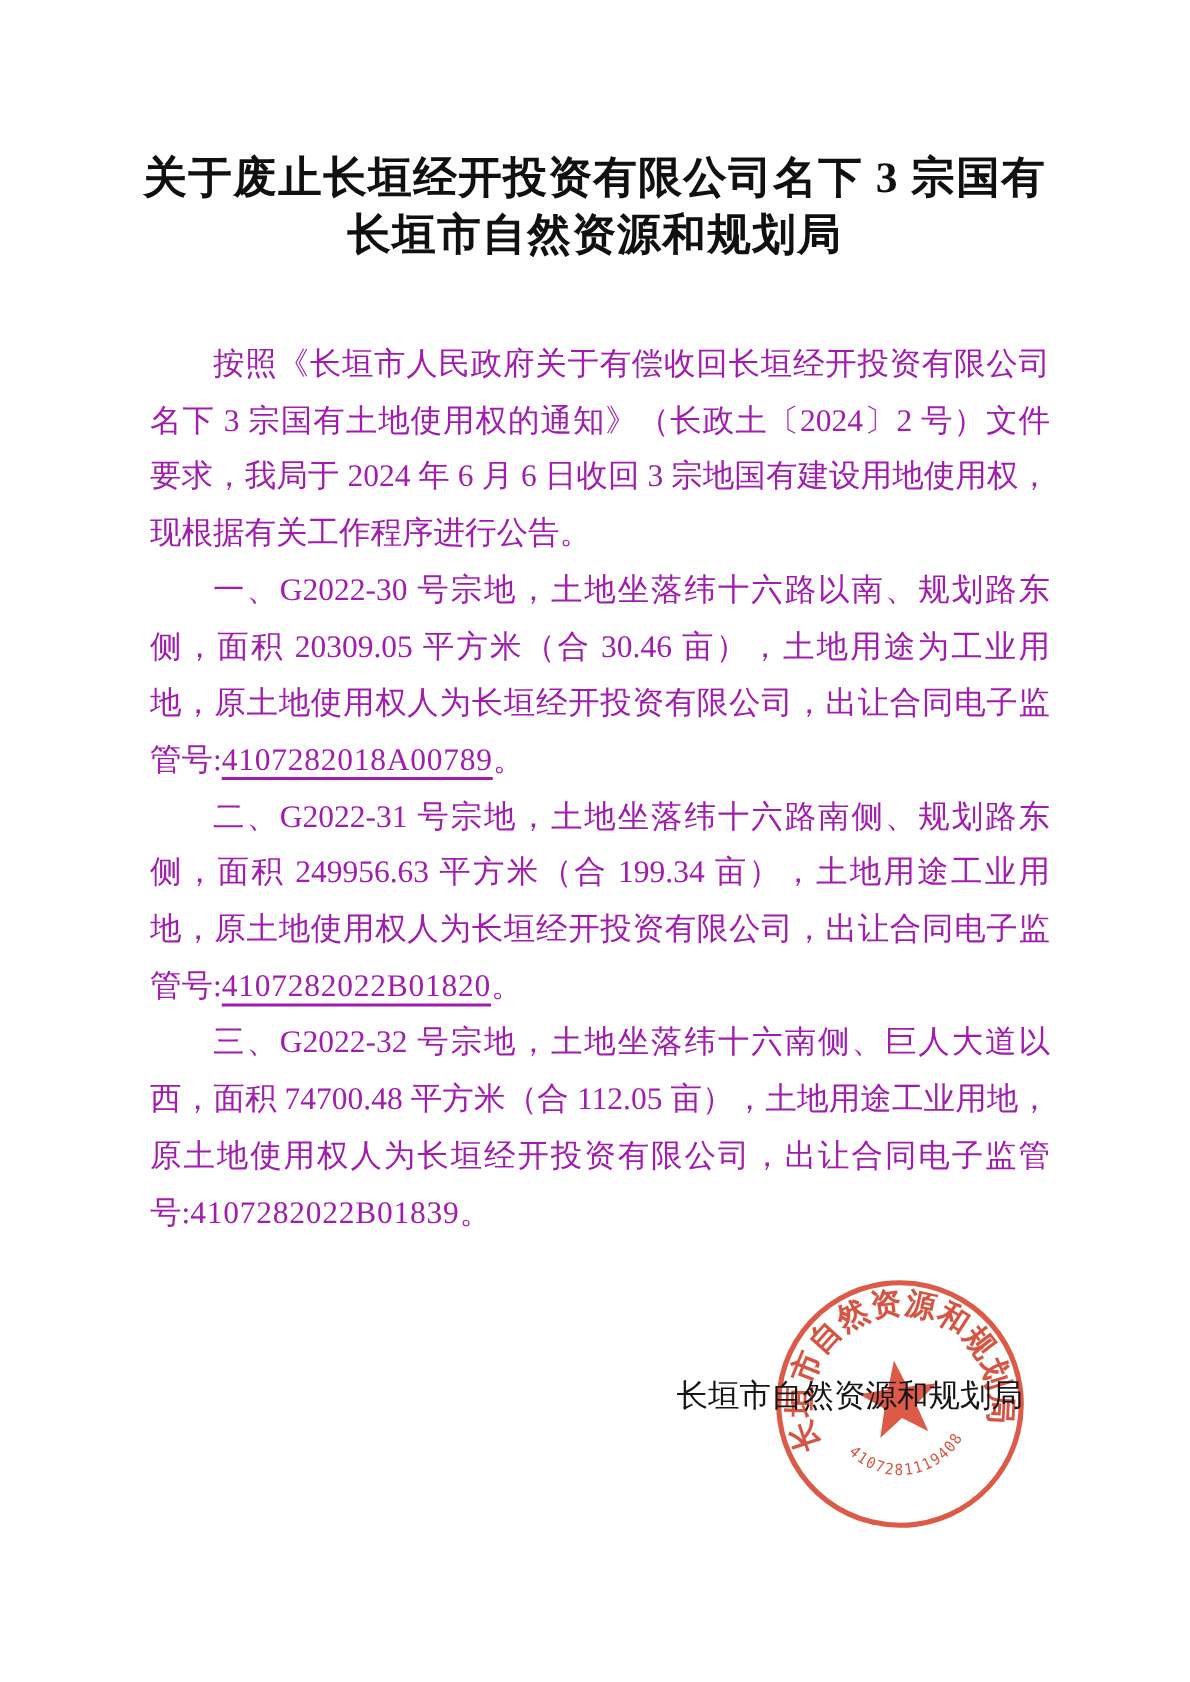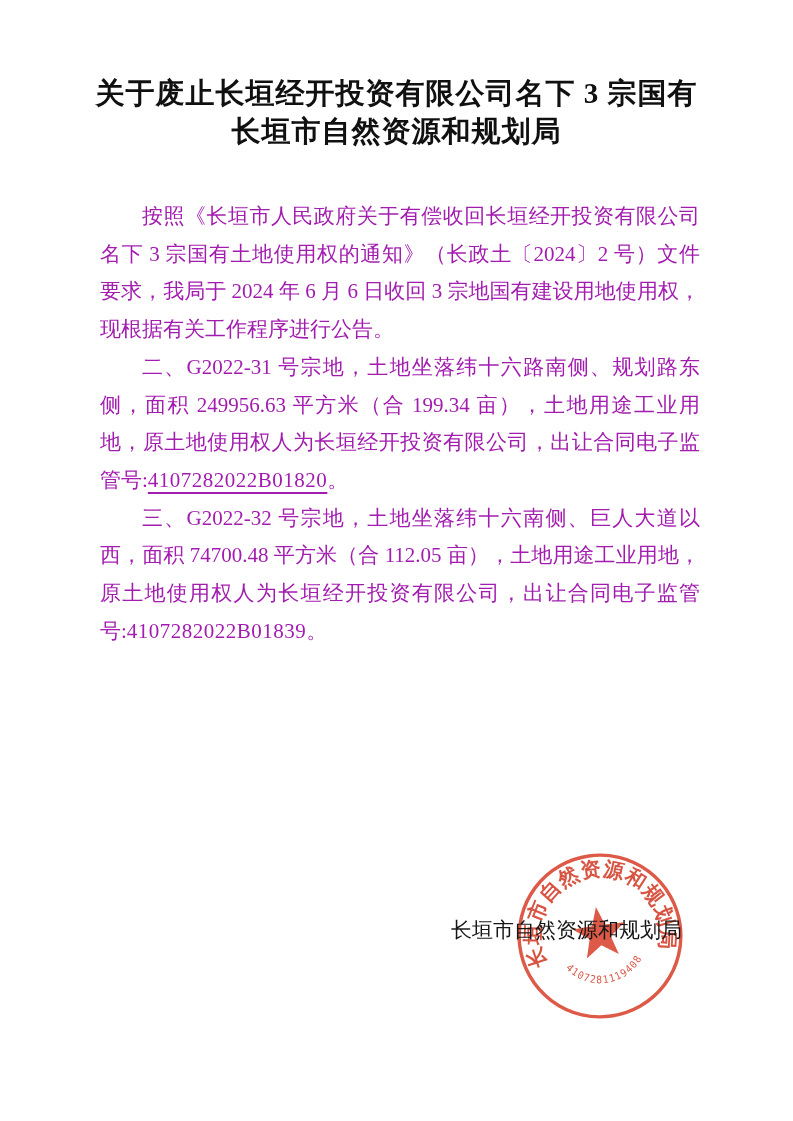--- a/index.html
+++ b/index.html
@@ -7,21 +7,21 @@
   body { font-family: "Liberation Serif", "DejaVu Serif", serif; color: #141414; }
 
   .page {
     position: relative;
     width: 793px;
     height: 1121px;
     background: #ffffff;
   }
 
   .title {
-    padding-top: 74px;
+    padding-top: 100px;
     text-align: center;
     font-size: 29px;
     font-weight: bold;
     line-height: 38px;
     letter-spacing: 1px;
     color: #101010;
   }
   .title .tl { display: block; }
 
   .body-text {
@@ -74,20 +74,21 @@
 <div class="page">
 
   <h1 class="title">
     <span class="tl">关于废止长垣经开投资有限公司名下 3 宗国有</span>
     <span class="tl">长垣市自然资源和规划局</span>
   </h1>
 
   <div class="body-text">
     <p class="para">按照《长垣市人民政府关于有偿收回长垣经开投资有限公司名下 3 宗国有土地使用权的通知》（长政土〔2024〕2 号）文件要求，我局于 2024 年 6 月 6 日收回 3 宗地国有建设用地使用权，现根据有关工作程序进行公告。</p>
 
+    <p class="para"><span>一、G2022-30 号宗地，土地坐落纬十六路以南、规划路东侧，面积 20309.05 平方米（合 30.46 亩），土地用途为工业用地，原土地使用权人为长垣经开投资有限公司，出让合同电子监管号:</span><span class="monitor-no underlined">4107282018A00789</span><span>。</span></p>
 
     <p class="para"><span>二、G2022-31 号宗地，土地坐落纬十六路南侧、规划路东侧，面积 249956.63 平方米（合 199.34 亩），土地用途工业用地，原土地使用权人为长垣经开投资有限公司，出让合同电子监管号:</span><span class="monitor-no underlined">4107282022B01820</span><span>。</span></p>
 
     <p class="para"><span>三、G2022-32 号宗地，土地坐落纬十六南侧、巨人大道以西，面积 74700.48 平方米（合 112.05 亩），土地用途工业用地，原土地使用权人为长垣经开投资有限公司，出让合同电子监管号:</span><span class="monitor-no">4107282022B01839</span><span>。</span></p>
 
   </div>
 
   <div class="sig">
     <div class="sig-issuer">长垣市自然资源和规划局</div>
   </div>

